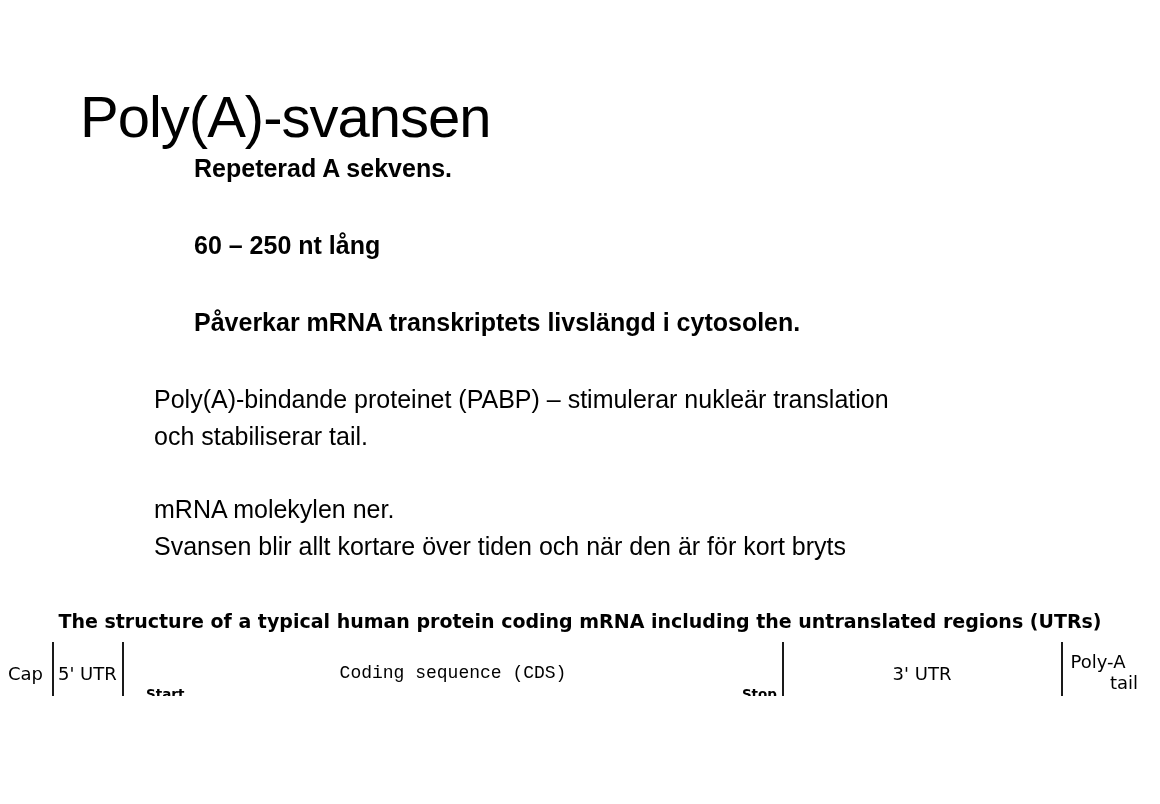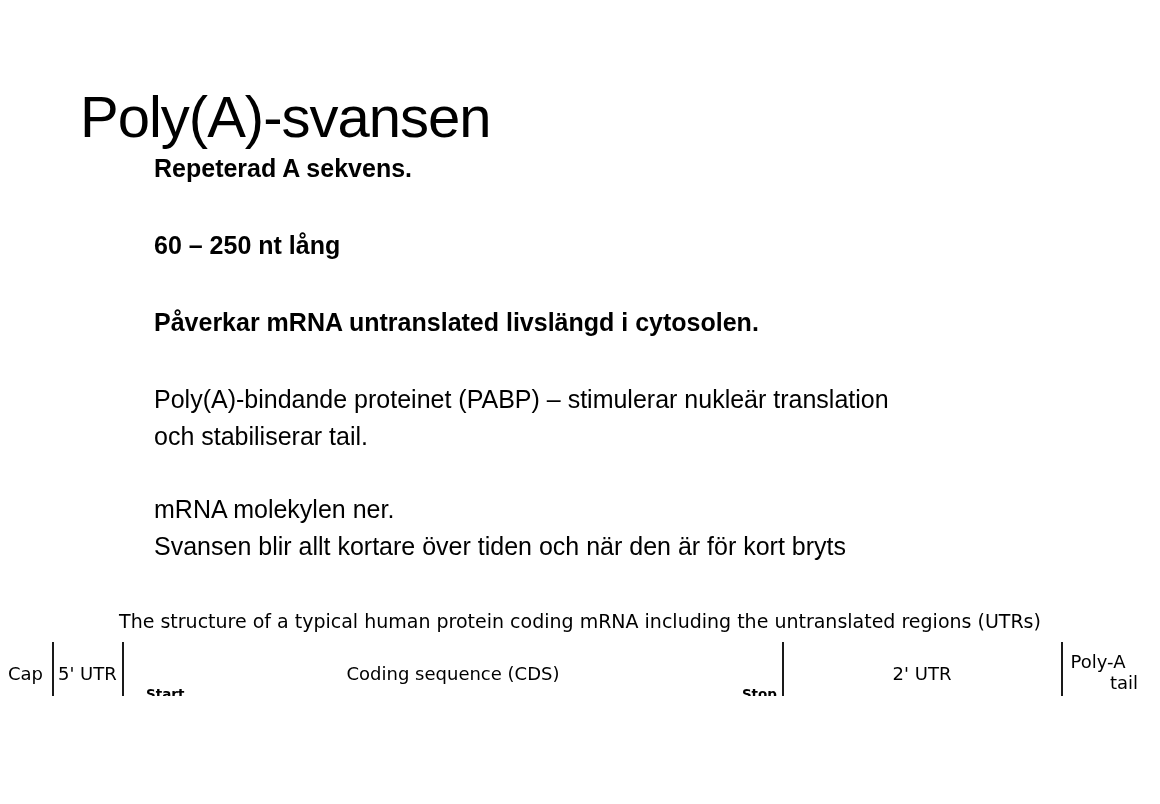--- a/index.html
+++ b/index.html
@@ -14,44 +14,44 @@
   .slide-title{
     position:absolute;left:80px;top:44px;
     font-size:58px;font-weight:400;letter-spacing:-1px;
     font-family:"Liberation Sans", sans-serif;
   }
   .body-text{position:absolute;left:154px;top:0;width:900px;}
   .para{
     position:absolute;left:0;margin:0;
     font-size:25px;line-height:37px;white-space:nowrap;
   }
-  .para.bold{font-weight:700;}
+  .para.bold{font-weight:700;margin-left:40px;}
   .p1{top:150px;}
   .p2{top:227px;}
   .p3{top:304px;}
   .p4{top:381px;}
   .p5{top:491px;}
   .para span{display:block;}
 
   
   .diagram{position:absolute;left:0;top:0;width:1160px;height:804px;font-family:"DejaVu Sans", sans-serif;}
   .diagram-title{
     position:absolute;left:40px;top:610px;width:1080px;
-    text-align:center;font-weight:400;font-size:19px;white-space:nowrap;
+    text-align:center;font-weight:700;font-size:19px;white-space:nowrap;
   }
   .guide{position:absolute;top:642px;height:68px;width:2px;background:#1a1a1a;}
   .guide.g1{left:52px;}
   .guide.g2{left:122px;}
   .guide.g3{left:782px;}
   .guide.g4{left:1061px;}
 
   .region-label{position:absolute;font-size:18px;white-space:nowrap;}
   .lbl-cap{left:8px;top:663px;text-align:center;}
   .lbl-utr5{left:58px;top:663px;}
-  .lbl-cds{left:124px;top:663px;width:658px;text-align:center;}
+  .lbl-cds{left:124px;top:663px;width:658px;text-align:center;font-family:Liberation Mono, monospace;}
   .lbl-utr3{left:783px;top:663px;width:278px;text-align:center;}
   .lbl-polya{left:1062px;top:651px;width:72px;text-align:center;line-height:21px;font-size:18px;}
   .marker-label{position:absolute;font-size:13.5px;font-weight:700;white-space:nowrap;}
   .lbl-start{left:130px;top:686px;margin-left:16px;}
   .lbl-stop{left:683px;top:686px;width:94px;text-align:right;}
 
   .mrna-bar{
     position:absolute;left:38px;top:710px;width:1094px;height:29px;
     border:1.5px solid #000;box-sizing:border-box;
     display:flex;
@@ -83,21 +83,21 @@
   <h1 class="slide-title">Poly(A)-svansen</h1>
 
   <div class="body-text">
     <p class="para bold p1">
       <span>Repeterad A sekvens.</span>
     </p>
     <p class="para bold p2">
       <span>60 – 250 nt lång</span>
     </p>
     <p class="para bold p3">
-      <span>Påverkar mRNA untranslated livslängd i cytosolen.</span>
+      <span>Påverkar mRNA transkriptets livslängd i cytosolen.</span>
     </p>
     <p class="para p4">
       <span>Poly(A)-bindande proteinet (PABP) – stimulerar nukleär translation</span>
       <span>och stabiliserar tail.</span>
     </p>
     <p class="para p5">
       <span>mRNA molekylen ner.</span>
       <span>Svansen blir allt kortare över tiden och när den är för kort bryts</span>
     </p>
   </div>
@@ -107,21 +107,21 @@
     <div class="diagram-title">The structure of a typical human protein coding mRNA including the untranslated regions (UTRs)</div>
 
     <div class="guide g1"></div>
     <div class="guide g2"></div>
     <div class="guide g3"></div>
     <div class="guide g4"></div>
 
     <div class="region-label lbl-cap">Cap</div>
     <div class="region-label lbl-utr5">5' UTR</div>
     <div class="region-label lbl-cds">Coding sequence (CDS)</div>
-    <div class="region-label lbl-utr3">2' UTR</div>
+    <div class="region-label lbl-utr3">3' UTR</div>
     <div class="region-label lbl-polya">
       <span style="display:block;">Poly-A</span>
       <span style="display:block;padding-left:48px;">tail</span>
     </div>
 
     <div class="marker-label lbl-start">Start</div>
     <div class="marker-label lbl-stop">Stop</div>
 
     <div class="mrna-bar">
       <div class="seg seg-cap" style="background:#ff0000"></div>

